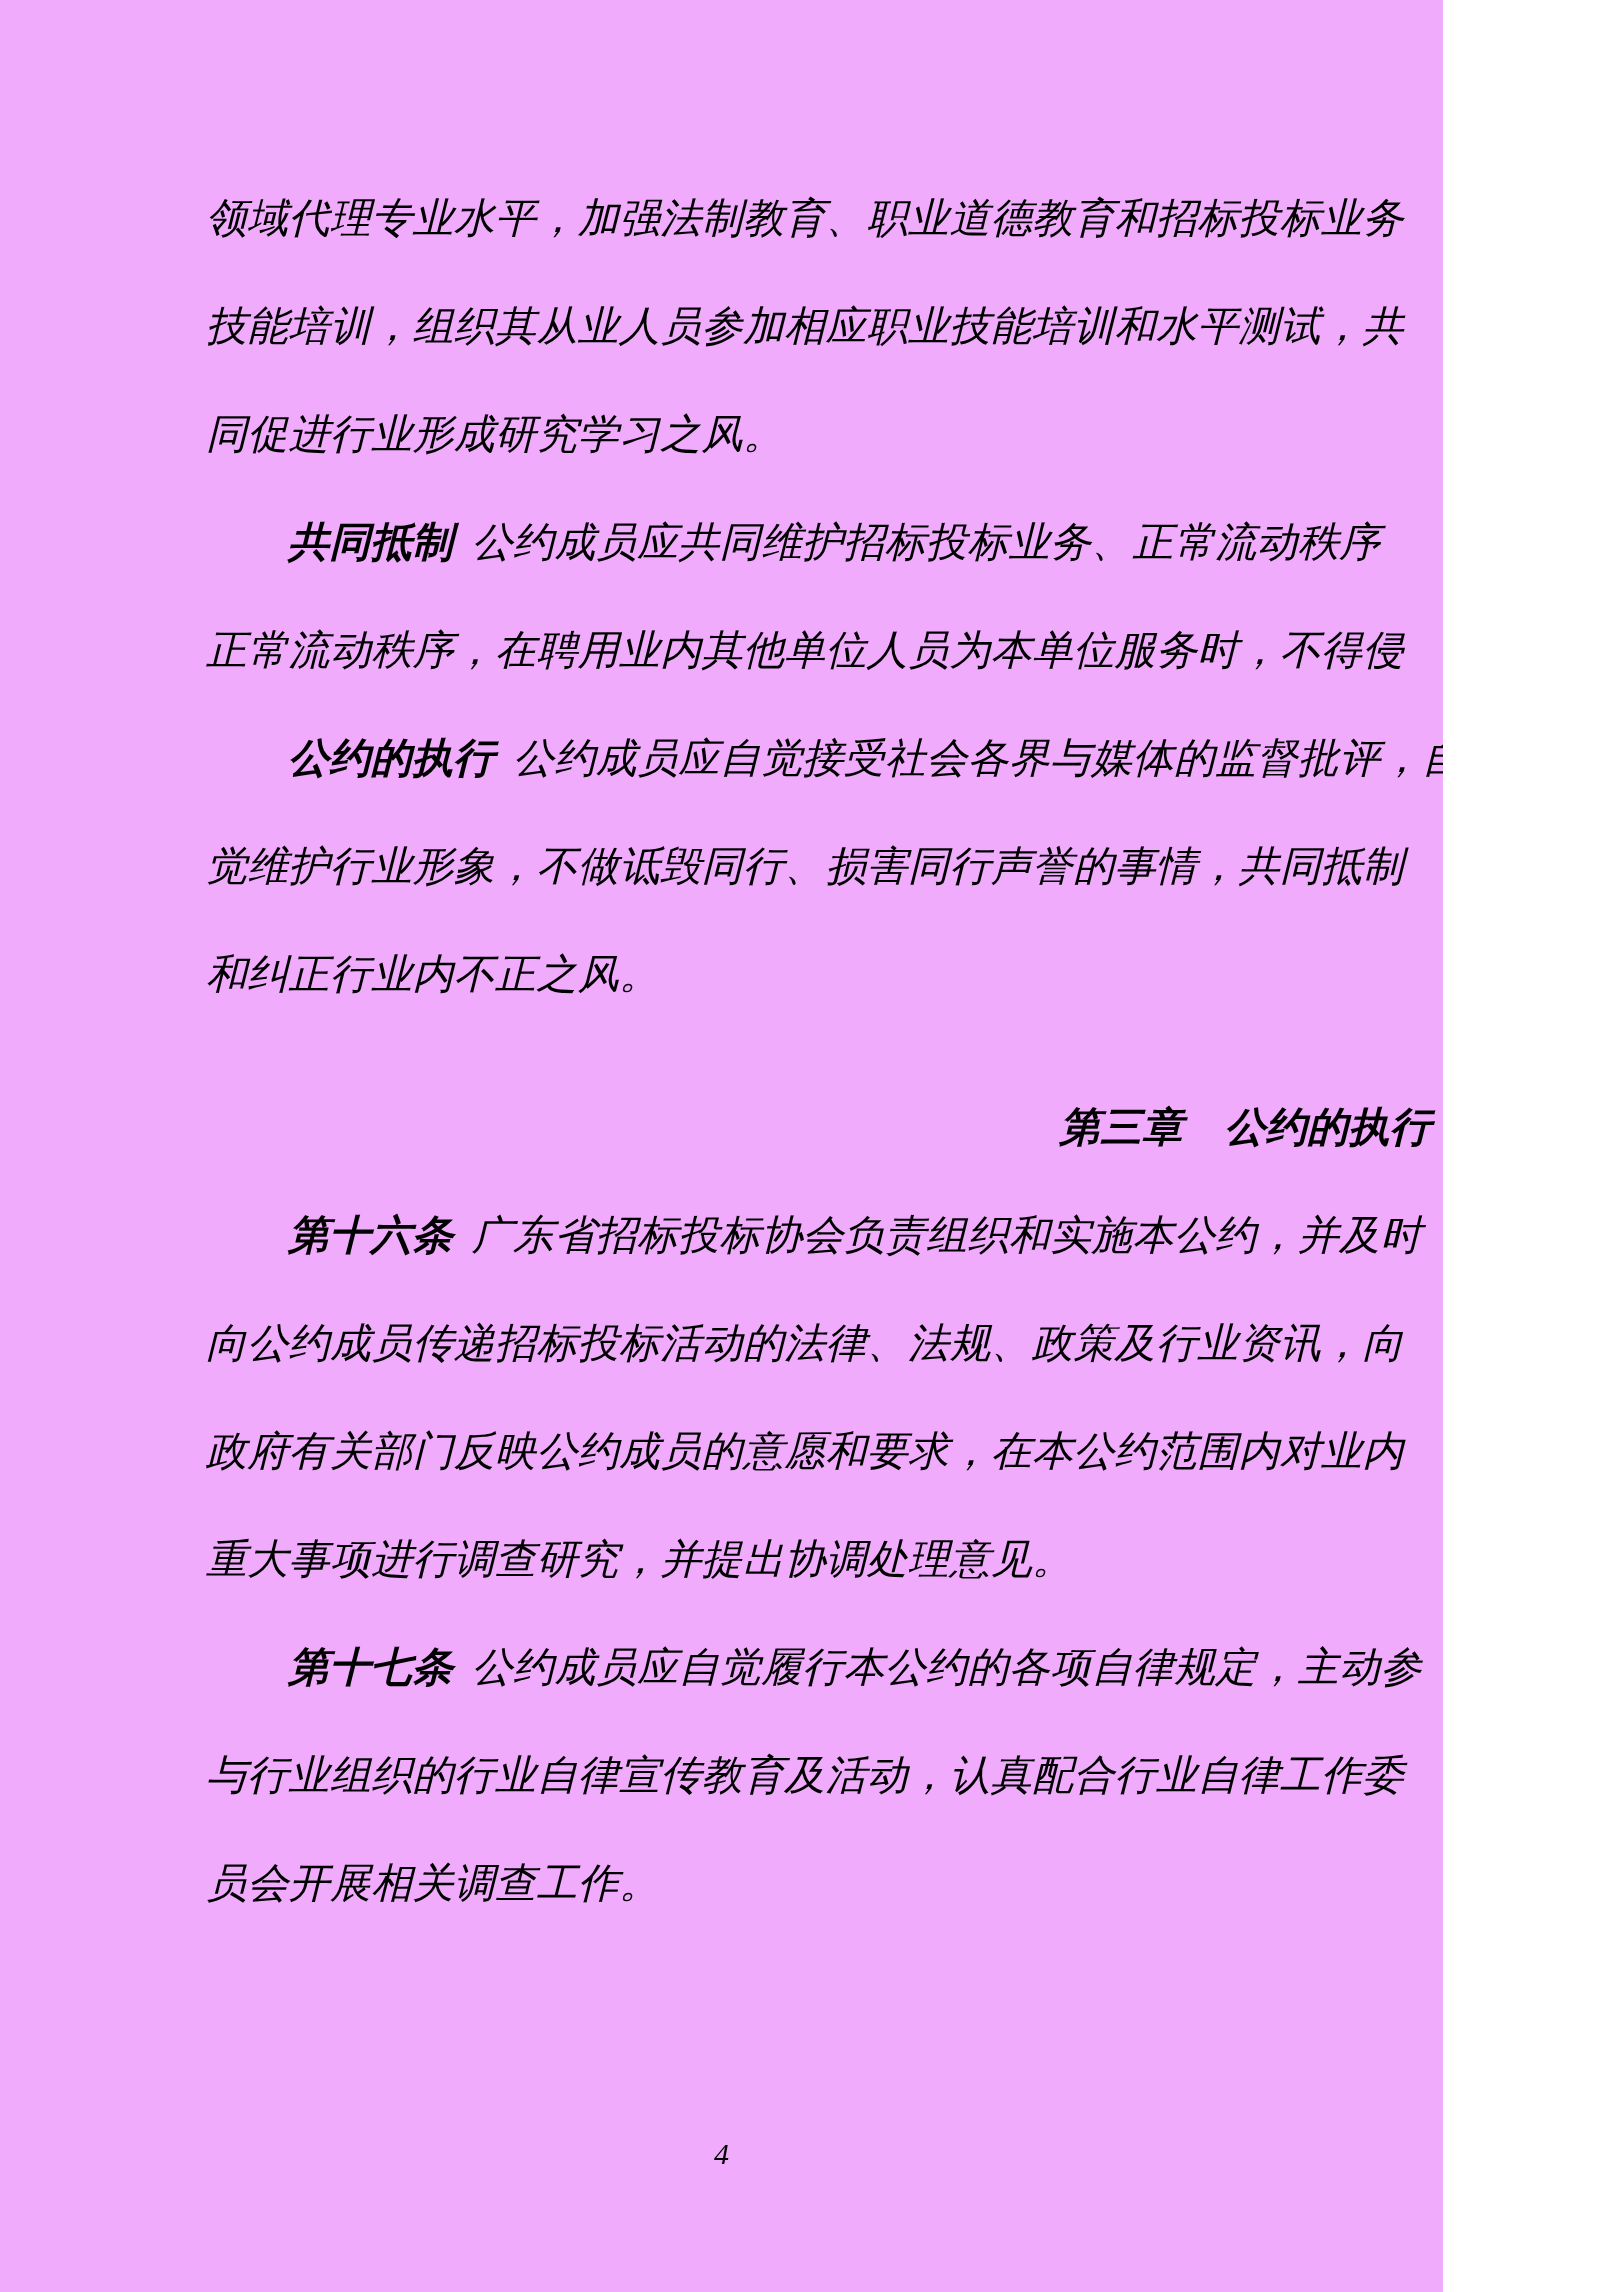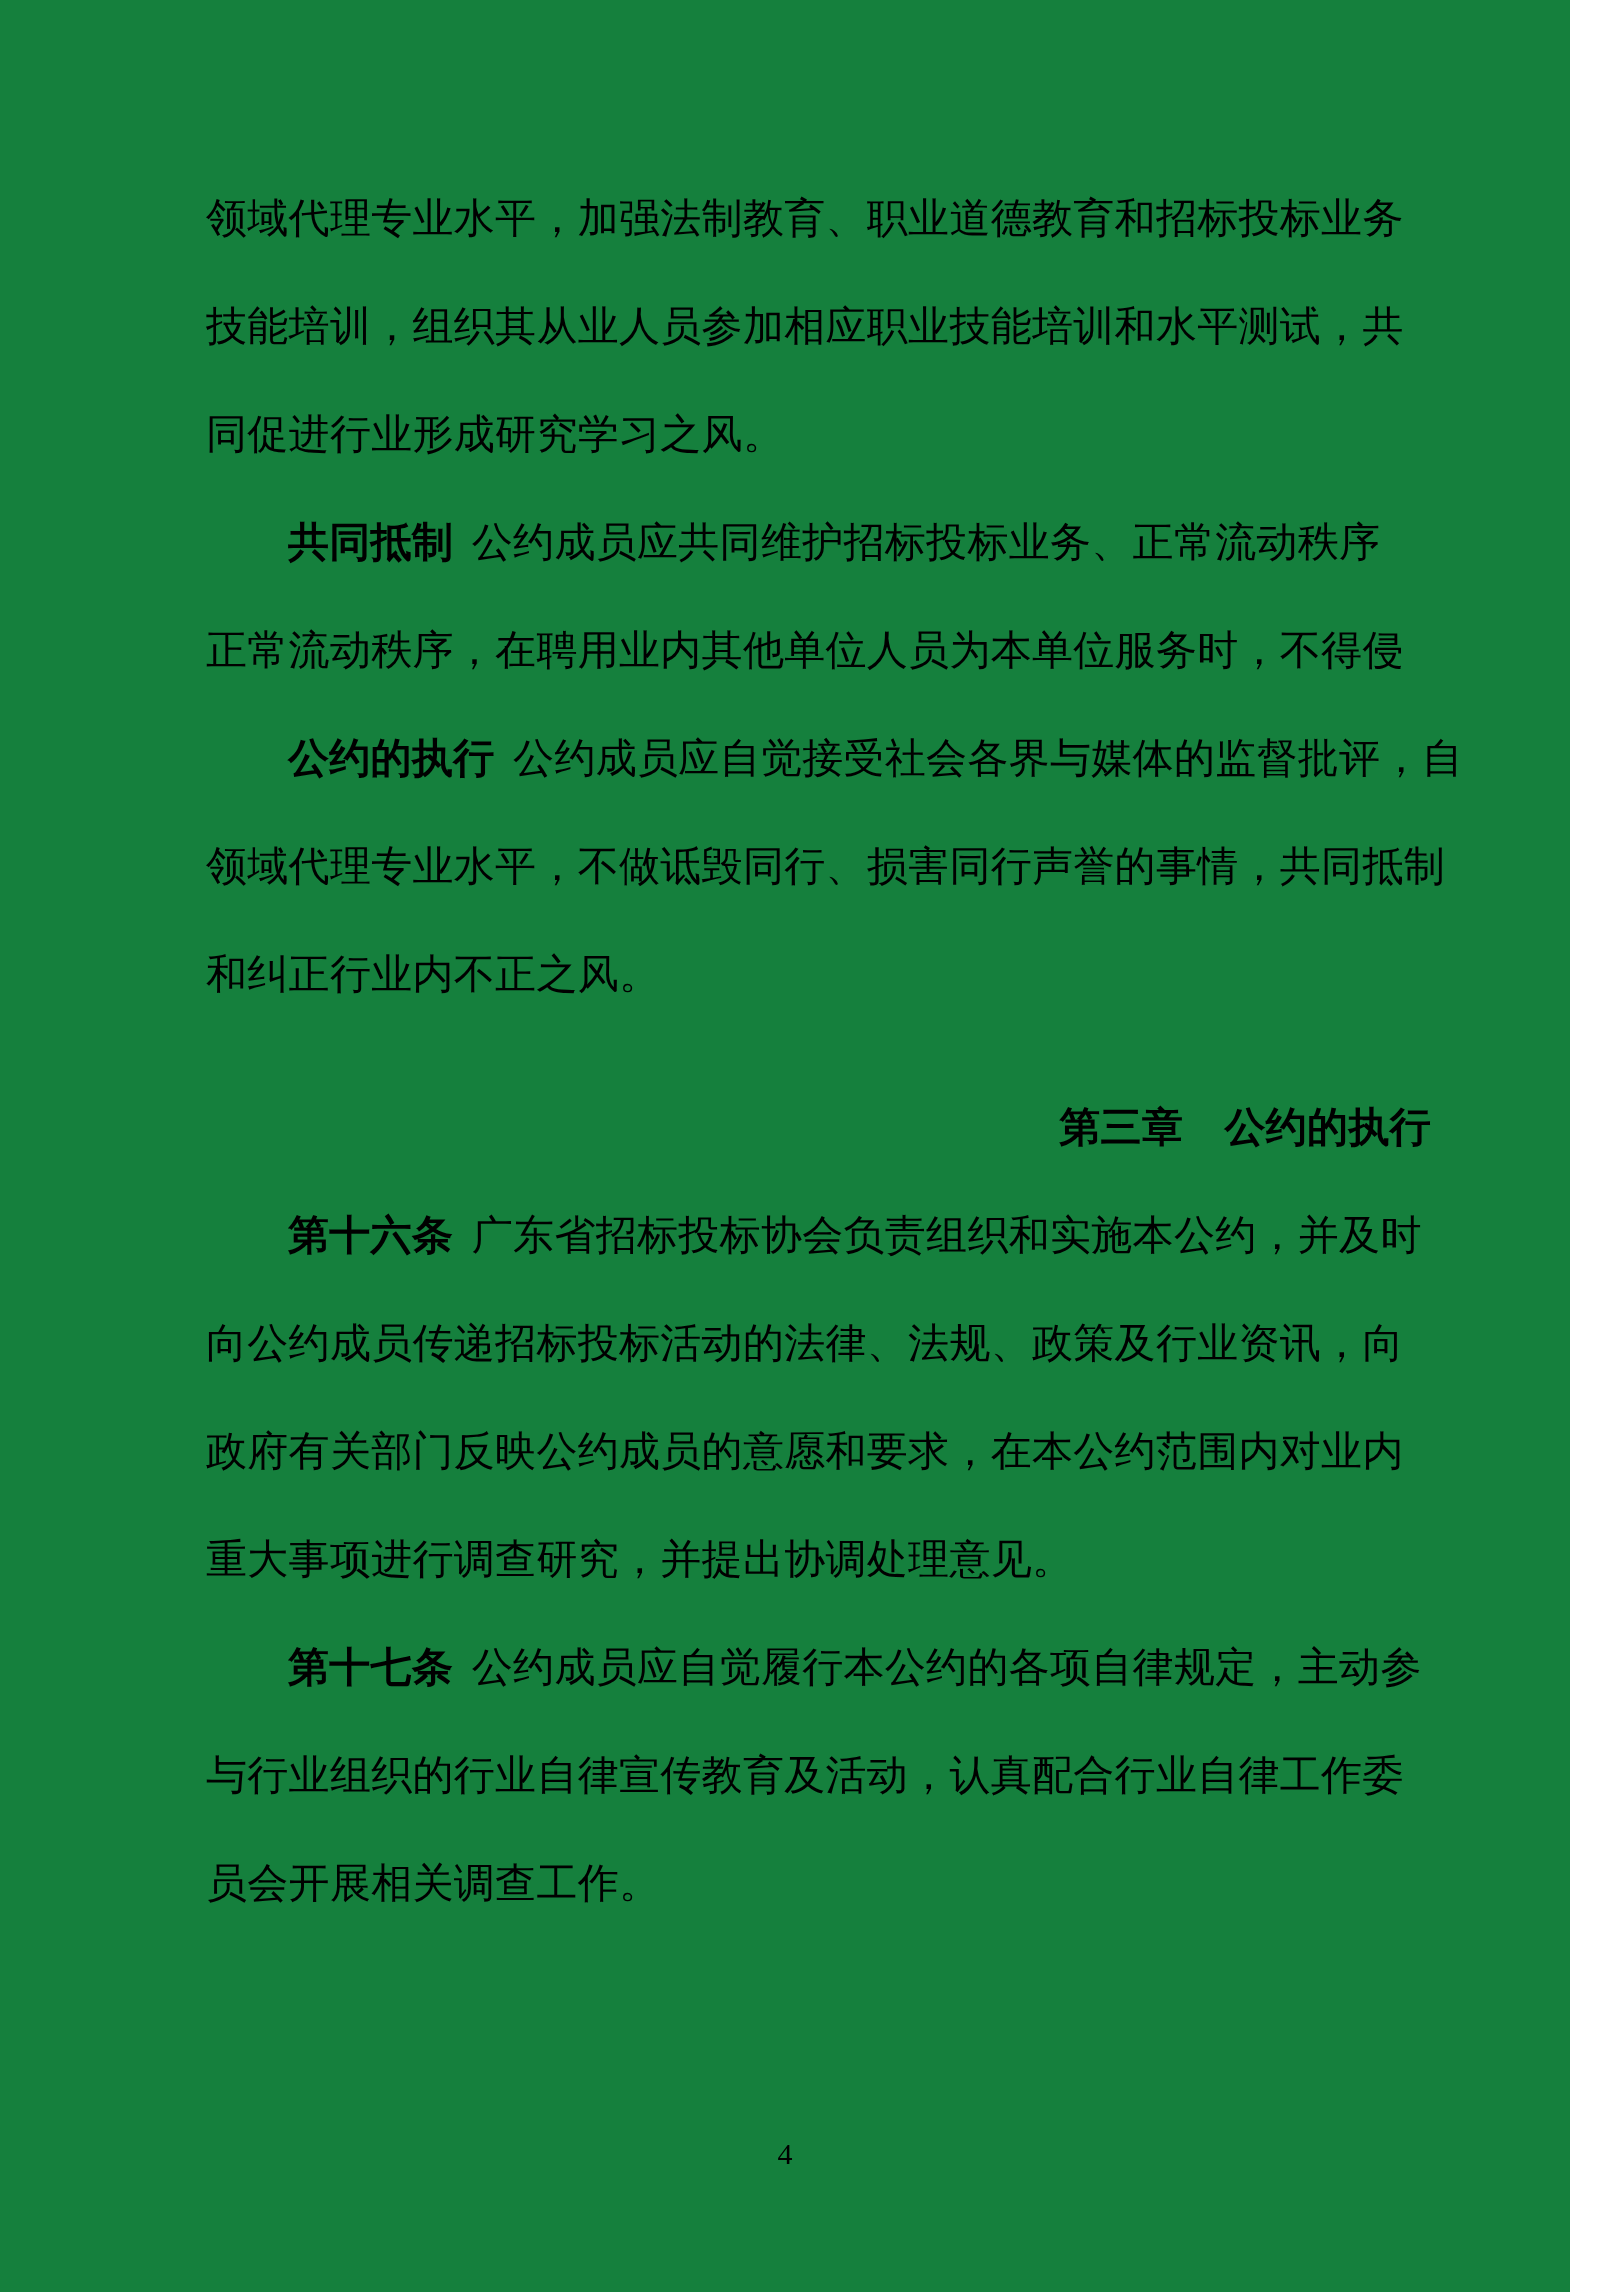--- a/index.html
+++ b/index.html
@@ -1,25 +1,26 @@
 <!DOCTYPE html>
 <html><head>
 <meta charset="utf-8">
 <style>
   html, body { margin: 0; padding: 0; }
   body { background: #ffffff; }
 
   .page {
     position: relative;
-    width: 1570px;
+    width: 1443px;
     height: 2293px;
-    background: #15803d;
+    background: #f0abfc;
     color: #000000;
     font-family: "Liberation Sans", sans-serif;
     overflow: hidden;
+    font-style: italic;
   }
 
   .content {
     position: absolute;
     left: 206px;
     top: 164px;
     width: 1225px;
   }
 
   .line {
@@ -62,21 +63,21 @@
 <body>
 
 <div class="page">
   <div class="content">
       <div class="line body">领域代理专业水平，加强法制教育、职业道德教育和招标投标业务</div>
       <div class="line body">技能培训，组织其从业人员参加相应职业技能培训和水平测试，共</div>
       <div class="line body">同促进行业形成研究学习之风。</div>
       <div class="line article"><span class="article-num">共同抵制</span><span>公约成员应共同维护招标投标业务、正常流动秩序</span></div>
       <div class="line body">正常流动秩序，在聘用业内其他单位人员为本单位服务时，不得侵</div>
       <div class="line article"><span class="article-num">公约的执行</span><span>公约成员应自觉接受社会各界与媒体的监督批评，自</span></div>
-      <div class="line body">领域代理专业水平，不做诋毁同行、损害同行声誉的事情，共同抵制</div>
+      <div class="line body">觉维护行业形象，不做诋毁同行、损害同行声誉的事情，共同抵制</div>
       <div class="line body">和纠正行业内不正之风。</div>
       <div class="line chapter">第三章　公约的执行</div>
       <div class="line article"><span class="article-num">第十六条</span><span>广东省招标投标协会负责组织和实施本公约，并及时</span></div>
       <div class="line body">向公约成员传递招标投标活动的法律、法规、政策及行业资讯，向</div>
       <div class="line body">政府有关部门反映公约成员的意愿和要求，在本公约范围内对业内</div>
       <div class="line body">重大事项进行调查研究，并提出协调处理意见。</div>
       <div class="line article"><span class="article-num">第十七条</span><span>公约成员应自觉履行本公约的各项自律规定，主动参</span></div>
       <div class="line body">与行业组织的行业自律宣传教育及活动，认真配合行业自律工作委</div>
       <div class="line body">员会开展相关调查工作。</div>
     </div>

